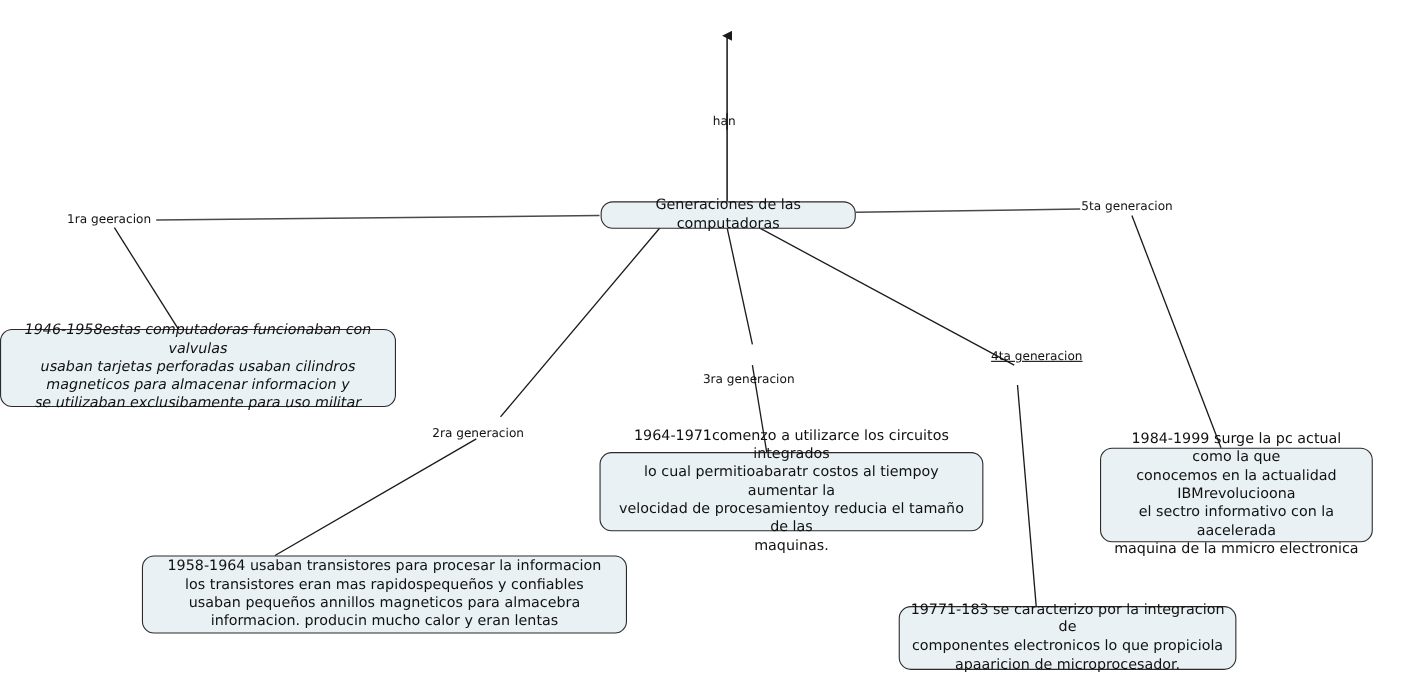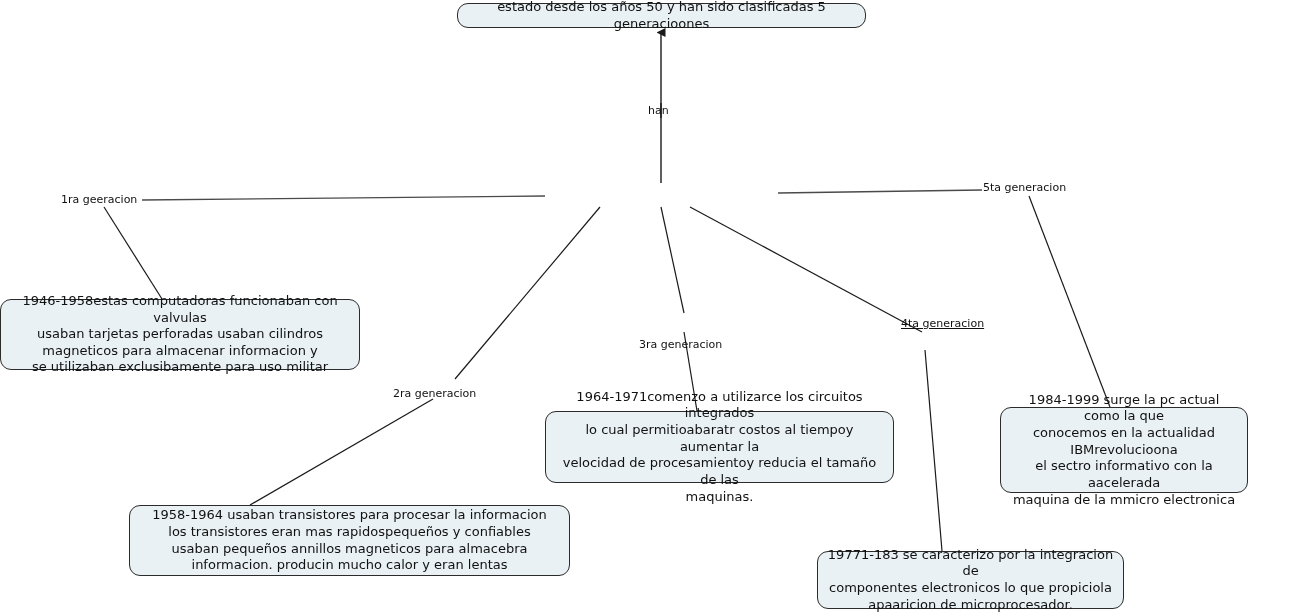--- a/index.html
+++ b/index.html
@@ -81,26 +81,26 @@
     <line x1="661" y1="207" x2="684" y2="313" stroke="#1a1a1a" stroke-width="1.2"></line>
     <line x1="684" y1="332" x2="697" y2="411" stroke="#1a1a1a" stroke-width="1.2"></line>
 
     <line x1="690" y1="207" x2="922" y2="332" stroke="#1a1a1a" stroke-width="1.2"></line>
     <line x1="925" y1="350" x2="942" y2="551" stroke="#1a1a1a" stroke-width="1.2"></line>
 
     <line x1="778" y1="193" x2="982" y2="190" stroke="#4a4a4a" stroke-width="1.4"></line>
     <line x1="1029" y1="196" x2="1110" y2="407" stroke="#1a1a1a" stroke-width="1.2"></line>
   </svg>
 
-  <div class="node single" style="left:457px; top:3px; width:409px; height:25px;">
-    <span>estado desde los años 50 y han sido clasificadas 5 generacioones</span>
+
+  <div class="node single" style="left:546px; top:183px; width:232px; height:25px;">
+    <span>Generaciones de las computadoras</span>
   </div>
 
-
-  <div class="node" style="left:0px; top:299px; width:360px; height:71px;">
+  <div class="node" style="left:0px; top:299px; width:360px; height:71px;font-style:italic;">
     <span>1946-1958estas computadoras funcionaban con valvulas
 usaban tarjetas perforadas usaban cilindros
 magneticos para almacenar informacion y
 se utilizaban exclusibamente para uso militar</span>
   </div>
 
   <div class="node" style="left:129px; top:505px; width:441px; height:71px;">
     <span>1958-1964 usaban transistores para procesar la informacion
 los transistores eran mas rapidospequeños y confiables
 usaban pequeños annillos magneticos para almacebra

